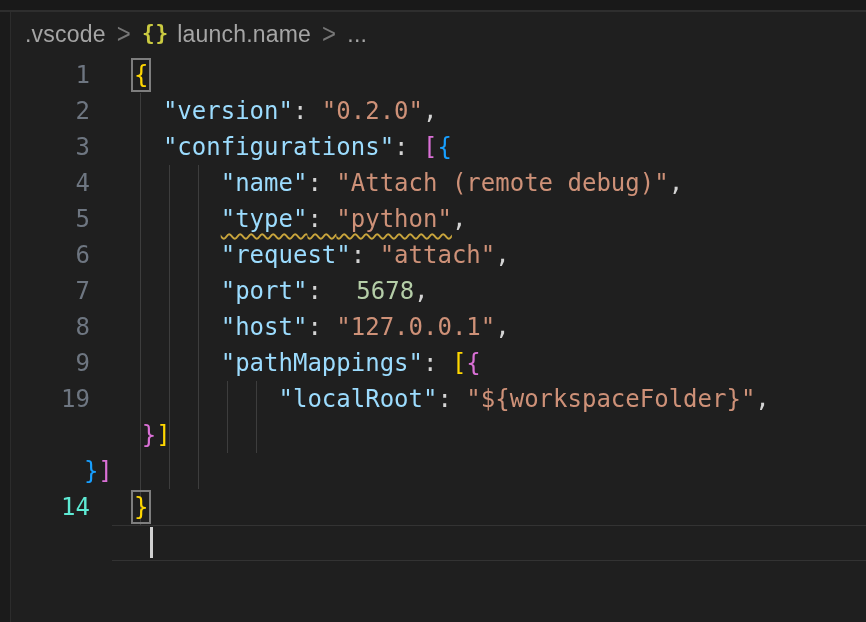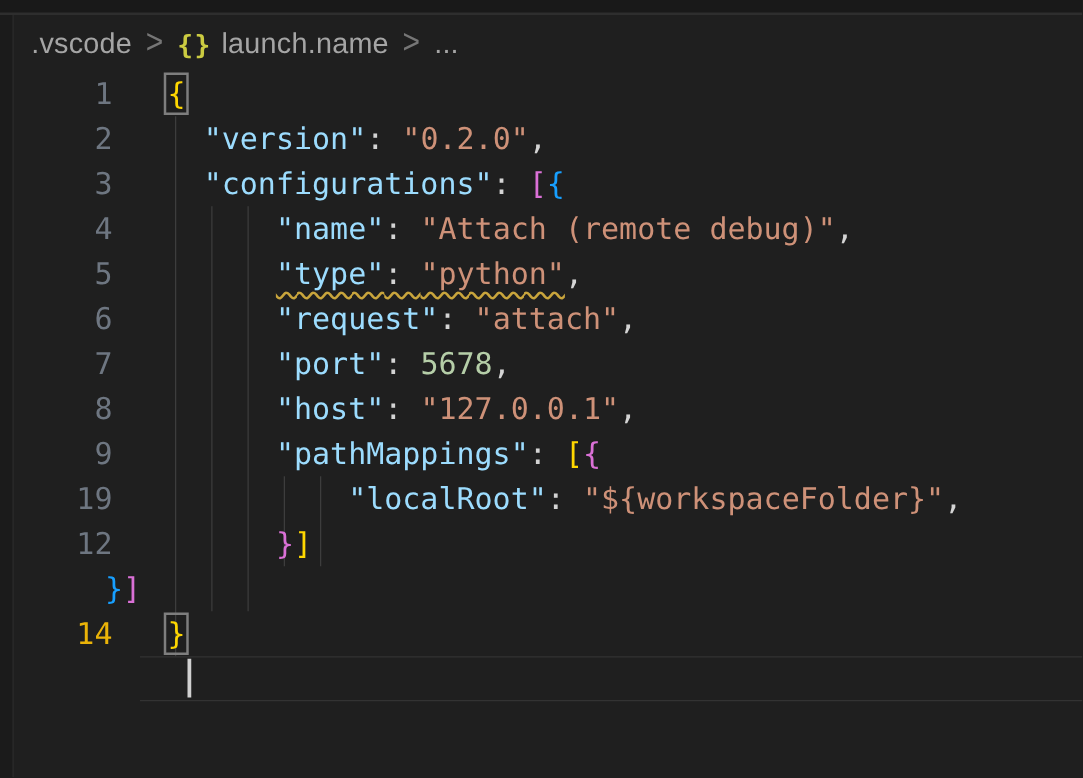--- a/index.html
+++ b/index.html
@@ -14,34 +14,34 @@
   }
   .left-strip{
     position:absolute;left:0;top:0;width:10px;height:622px;
     background:#1B1B1B;border-right:1px solid #2C2C2C;z-index:2;
   }
   .breadcrumbs{
     position:absolute;left:25px;top:20px;height:28px;z-index:2;
     display:flex;align-items:center;gap:11px;
     font-size:23px;color:#A5A5A5;letter-spacing:.2px;
   }
-  .bc-item{display:flex;align-items:flex-end;gap:8px;cursor:default;}
+  .bc-item{display:flex;align-items:flex-start;gap:8px;cursor:default;}
   .bc-sep{color:#767676;font-size:24px;transform:scaleY(1.15);}
   .bc-icon{
     font-family:"DejaVu Sans Mono",monospace;
     color:#CBCB41;font-size:21px;font-weight:bold;letter-spacing:1px;
   }
   
   .editor{position:absolute;left:11px;top:57px;right:0;bottom:0;z-index:1;}
   .row{
     display:flex;height:36px;
     font-family:"DejaVu Sans Mono",monospace;font-size:24px;line-height:36px;
   }
   .gutter{width:79px;flex:none;text-align:right;color:#6E7681;}
-  .gutter.active{color:#eab308;}
+  .gutter.active{color:#5eead4;}
   .codeline{padding-left:44px;white-space:pre;color:#D4D4D4;}
   .boxed{outline:2px solid #7E7E7E;outline-offset:1px;}
   .squiggle{
     text-decoration-line:underline;
     text-decoration-style:wavy;
     text-decoration-color:#C9A53C;
     text-decoration-thickness:2px;
     text-underline-offset:6px;
     text-decoration-skip-ink:none;
   }
@@ -105,36 +105,35 @@
       <div class="row">
         <div class="gutter">5</div>
         <div class="codeline"><span>      </span><span class="squiggle" style="text-decoration-color: rgb(201, 165, 60);"><span style="color: rgb(156, 220, 254);">"type"</span><span style="color: rgb(212, 212, 212);">: </span><span style="color: rgb(206, 145, 120);">"python"</span></span><span style="color: rgb(212, 212, 212);">,</span></div>
       </div>
       <div class="row">
         <div class="gutter">6</div>
         <div class="codeline"><span>      </span><span style="color: rgb(156, 220, 254);">"request"</span><span style="color: rgb(212, 212, 212);">: </span><span style="color: rgb(206, 145, 120);">"attach"</span><span style="color: rgb(212, 212, 212);">,</span></div>
       </div>
       <div class="row">
         <div class="gutter">7</div>
-        <div class="codeline"><span>      </span><span style="color: rgb(156, 220, 254);">"port"</span><span style="color: rgb(212, 212, 212);">: </span><span style="color: rgb(181, 206, 168);">5678</span><span style="color: rgb(212, 212, 212);">,</span></div>
+        <div class="codeline"><span>      </span><span style="color: rgb(156, 220, 254);">"port"</span><span style="color: rgb(212, 212, 212);">: </span><span style="color: rgb(181, 206, 168); margin-left: 20px;">5678</span><span style="color: rgb(212, 212, 212);">,</span></div>
       </div>
       <div class="row">
         <div class="gutter">8</div>
         <div class="codeline"><span>      </span><span style="color: rgb(156, 220, 254);">"host"</span><span style="color: rgb(212, 212, 212);">: </span><span style="color: rgb(206, 145, 120);">"127.0.0.1"</span><span style="color: rgb(212, 212, 212);">,</span></div>
       </div>
       <div class="row">
         <div class="gutter">9</div>
         <div class="codeline"><span>      </span><span style="color: rgb(156, 220, 254);">"pathMappings"</span><span style="color: rgb(212, 212, 212);">: </span><span style="color: rgb(255, 215, 0);">[</span><span style="color: rgb(218, 112, 214);">{</span></div>
       </div>
       <div class="row">
         <div class="gutter">19</div>
         <div class="codeline"><span>          </span><span style="color: rgb(156, 220, 254);">"localRoot"</span><span style="color: rgb(212, 212, 212);">: </span><span style="color: rgb(206, 145, 120);">"${workspaceFolder}"</span><span style="color: rgb(212, 212, 212);">,</span></div>
       </div>
       <div class="row">
-        <div class="gutter">12</div>
         <div class="codeline"><span>      </span><span style="color: rgb(218, 112, 214);">}</span><span style="color: rgb(255, 215, 0);">]</span></div>
       </div>
       <div class="row">
         <div class="codeline"><span>  </span><span style="color: rgb(23, 159, 255);">}</span><span style="color: rgb(218, 112, 214);">]</span></div>
       </div>
       <div class="row">
         <div class="gutter active">14</div>
         <div class="codeline"><span class="boxed" style="color: rgb(255, 215, 0);">}</span></div>
       </div>
     </div>

